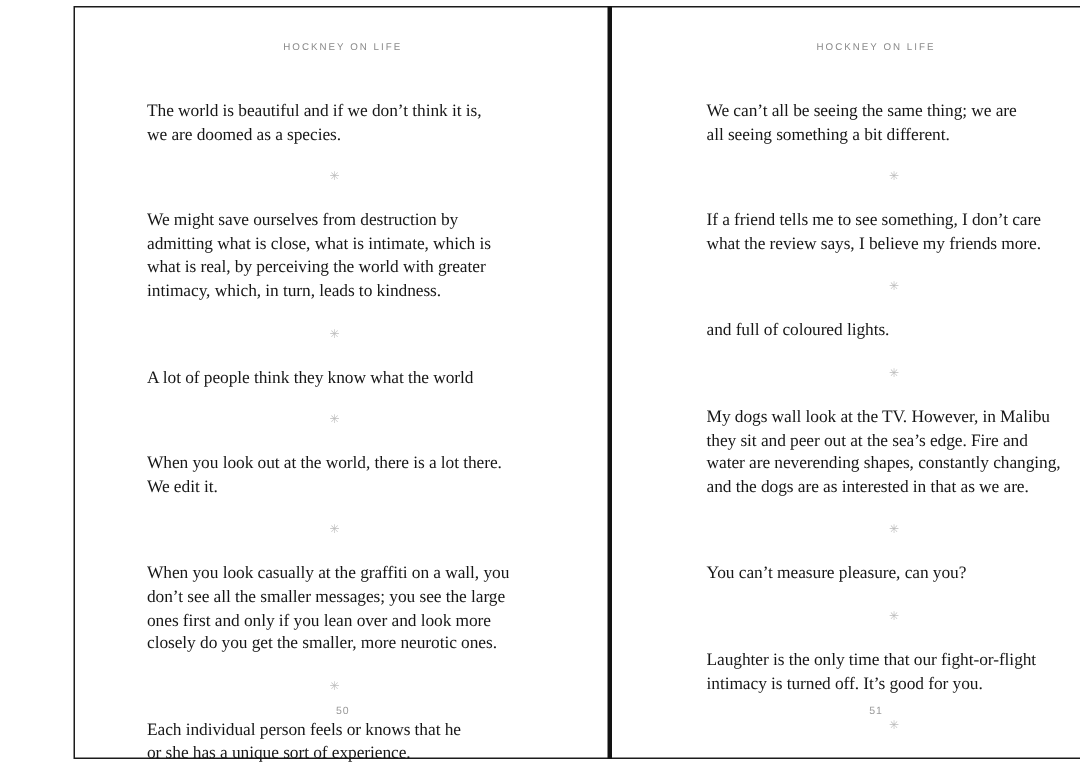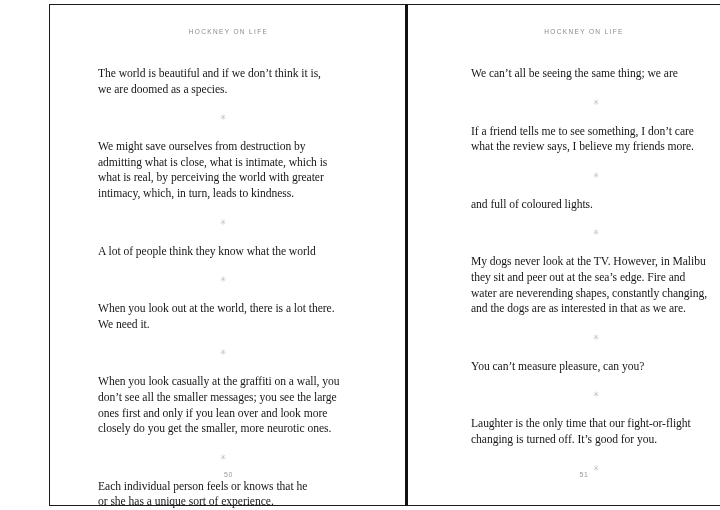--- a/index.html
+++ b/index.html
@@ -153,21 +153,21 @@
           <div class="ornament">✳</div>
           <div class="gap-bottom"></div>
           <p class="quote">
             <span class="line">A lot of people think they know what the world</span>
           </p>
           <div class="gap-top"></div>
           <div class="ornament">✳</div>
           <div class="gap-bottom"></div>
           <p class="quote">
             <span class="line">When you look out at the world, there is a lot there.</span>
-            <span class="line">We need it.</span>
+            <span class="line">We edit it.</span>
           </p>
           <div class="gap-top"></div>
           <div class="ornament">✳</div>
           <div class="gap-bottom"></div>
           <p class="quote">
             <span class="line">When you look casually at the graffiti on a wall, you</span>
             <span class="line">don’t see all the smaller messages; you see the large</span>
             <span class="line">ones first and only if you lean over and look more</span>
             <span class="line">closely do you get the smaller, more neurotic ones.</span>
           </p>
@@ -184,55 +184,56 @@
   </div>
 
   <div class="gutter"></div>
 
   <div class="page page-right">
     <div class="page-inner">
       <div class="running-head">Hockney on Life</div>
       <div class="textblock">
           <p class="quote">
             <span class="line">We can’t all be seeing the same thing; we are</span>
+            <span class="line">all seeing something a bit different.</span>
           </p>
           <div class="gap-top"></div>
           <div class="ornament">✳</div>
           <div class="gap-bottom"></div>
           <p class="quote">
             <span class="line">If a friend tells me to see something, I don’t care</span>
             <span class="line">what the review says, I believe my friends more.</span>
           </p>
           <div class="gap-top"></div>
           <div class="ornament">✳</div>
           <div class="gap-bottom"></div>
           <p class="quote">
             <span class="line">and full of coloured lights.</span>
           </p>
           <div class="gap-top"></div>
           <div class="ornament">✳</div>
           <div class="gap-bottom"></div>
           <p class="quote">
-            <span class="line">My dogs never look at the TV. However, in Malibu</span>
+            <span class="line">My dogs wall look at the TV. However, in Malibu</span>
             <span class="line">they sit and peer out at the sea’s edge. Fire and</span>
             <span class="line">water are neverending shapes, constantly changing,</span>
             <span class="line">and the dogs are as interested in that as we are.</span>
           </p>
           <div class="gap-top"></div>
           <div class="ornament">✳</div>
           <div class="gap-bottom"></div>
           <p class="quote">
             <span class="line">You can’t measure pleasure, can you?</span>
           </p>
           <div class="gap-top"></div>
           <div class="ornament">✳</div>
           <div class="gap-bottom"></div>
           <p class="quote">
             <span class="line">Laughter is the only time that our fight-or-flight</span>
-            <span class="line">changing is turned off. It’s good for you.</span>
+            <span class="line">intimacy is turned off. It’s good for you.</span>
           </p>
           <div class="gap-top"></div>
           <div class="ornament">✳</div>
           <div class="gap-bottom"></div>
         </div>
       <div class="folio">51</div>
     </div>
   </div>
 
 </div>

